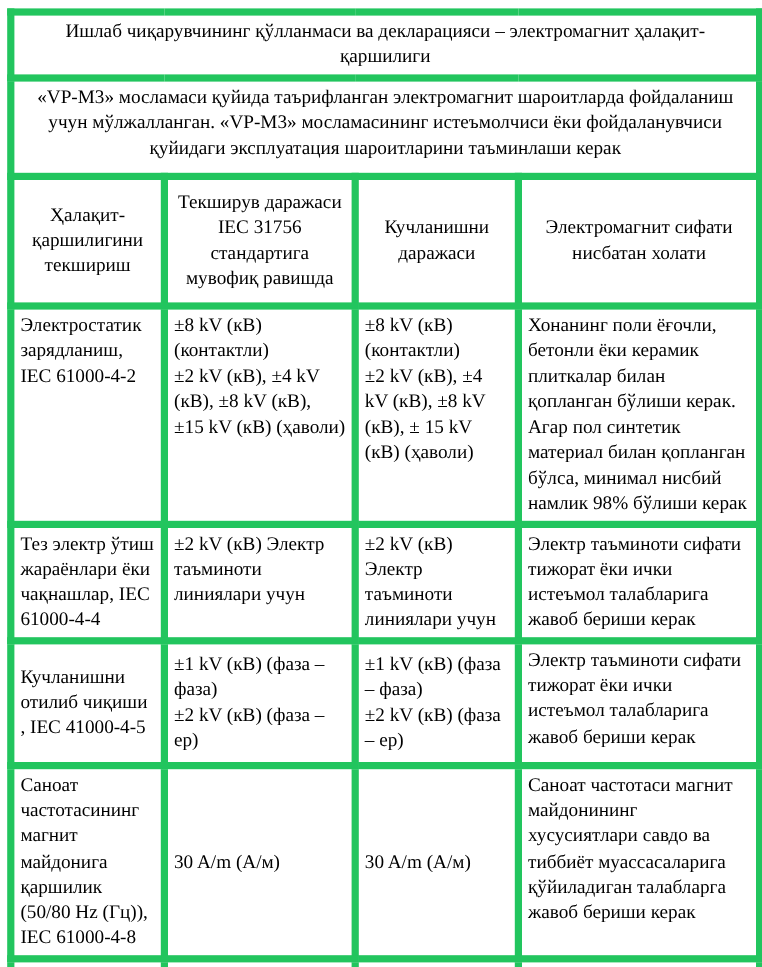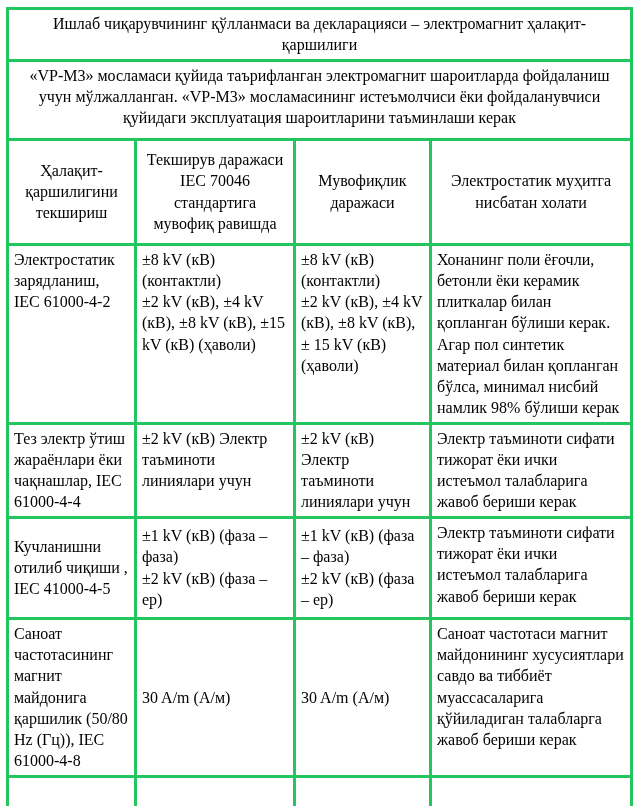--- a/index.html
+++ b/index.html
@@ -17,21 +17,21 @@
   .page {
     padding: 7px 5px 0 6px;
   }
   table.doc {
     border-collapse: collapse;
     table-layout: fixed;
     width: 624px;
     background: #ffffff;
   }
   table.doc td {
-    border: 3px solid #22c55e;
+    border: 6px solid #22c55e;
     font-size: 16px;
     line-height: 1.33;
     padding: 3px 5px;
     overflow: hidden;
     word-wrap: break-word;
   }
   table.doc {
     border: 2px solid #1a1a1a;
   }
   td.title-cell {
@@ -78,23 +78,23 @@
     </colgroup>
     <tbody>
       <tr>
         <td colspan="4" class="title-cell title-main">Ишлаб чиқарувчининг қўлланмаси ва декларацияси – электромагнит ҳалақит- қаршилиги</td>
       </tr>
       <tr>
         <td colspan="4" class="title-cell title-sub">«VP-M3» мосламаси қуйида таърифланган электромагнит шароитларда фойдаланиш учун мўлжалланган. «VP-M3» мосламасининг истеъмолчиси ёки фойдаланувчиси қуйидаги эксплуатация шароитларини таъминлаши керак</td>
       </tr>
       <tr>
         <td class="head">Ҳалақит-қаршилигини текшириш</td>
-        <td class="head">Текширув  даражаси IEC 70046 стандартига мувофиқ равишда</td>
-        <td class="head">Мувофиқлик даражаси</td>
-        <td class="head">Электростатик муҳитга нисбатан холати</td>
+        <td class="head">Текширув  даражаси IEC 31756 стандартига мувофиқ равишда</td>
+        <td class="head">Кучланишни даражаси</td>
+        <td class="head">Электромагнит сифати нисбатан холати</td>
       </tr>
       <tr class="r1">
         <td class="cell">Электростатик зарядланиш, IEC 61000-4-2</td>
         <td class="cell">±8 kV (кВ) (контактли)
 ±2 kV (кВ), ±4 kV (кВ), ±8 kV (кВ), ±15 kV (кВ) (ҳаволи)</td>
         <td class="cell">±8 kV (кВ) (контактли)
 ±2 kV (кВ), ±4 kV (кВ), ±8 kV (кВ), ± 15 kV (кВ) (ҳаволи)</td>
         <td class="cell">Хонанинг поли ёғочли, бетонли ёки керамик плиткалар билан қопланган бўлиши керак. Агар пол синтетик материал билан қопланган бўлса, минимал нисбий намлик 98% бўлиши керак</td>
       </tr>
       <tr class="r2">

